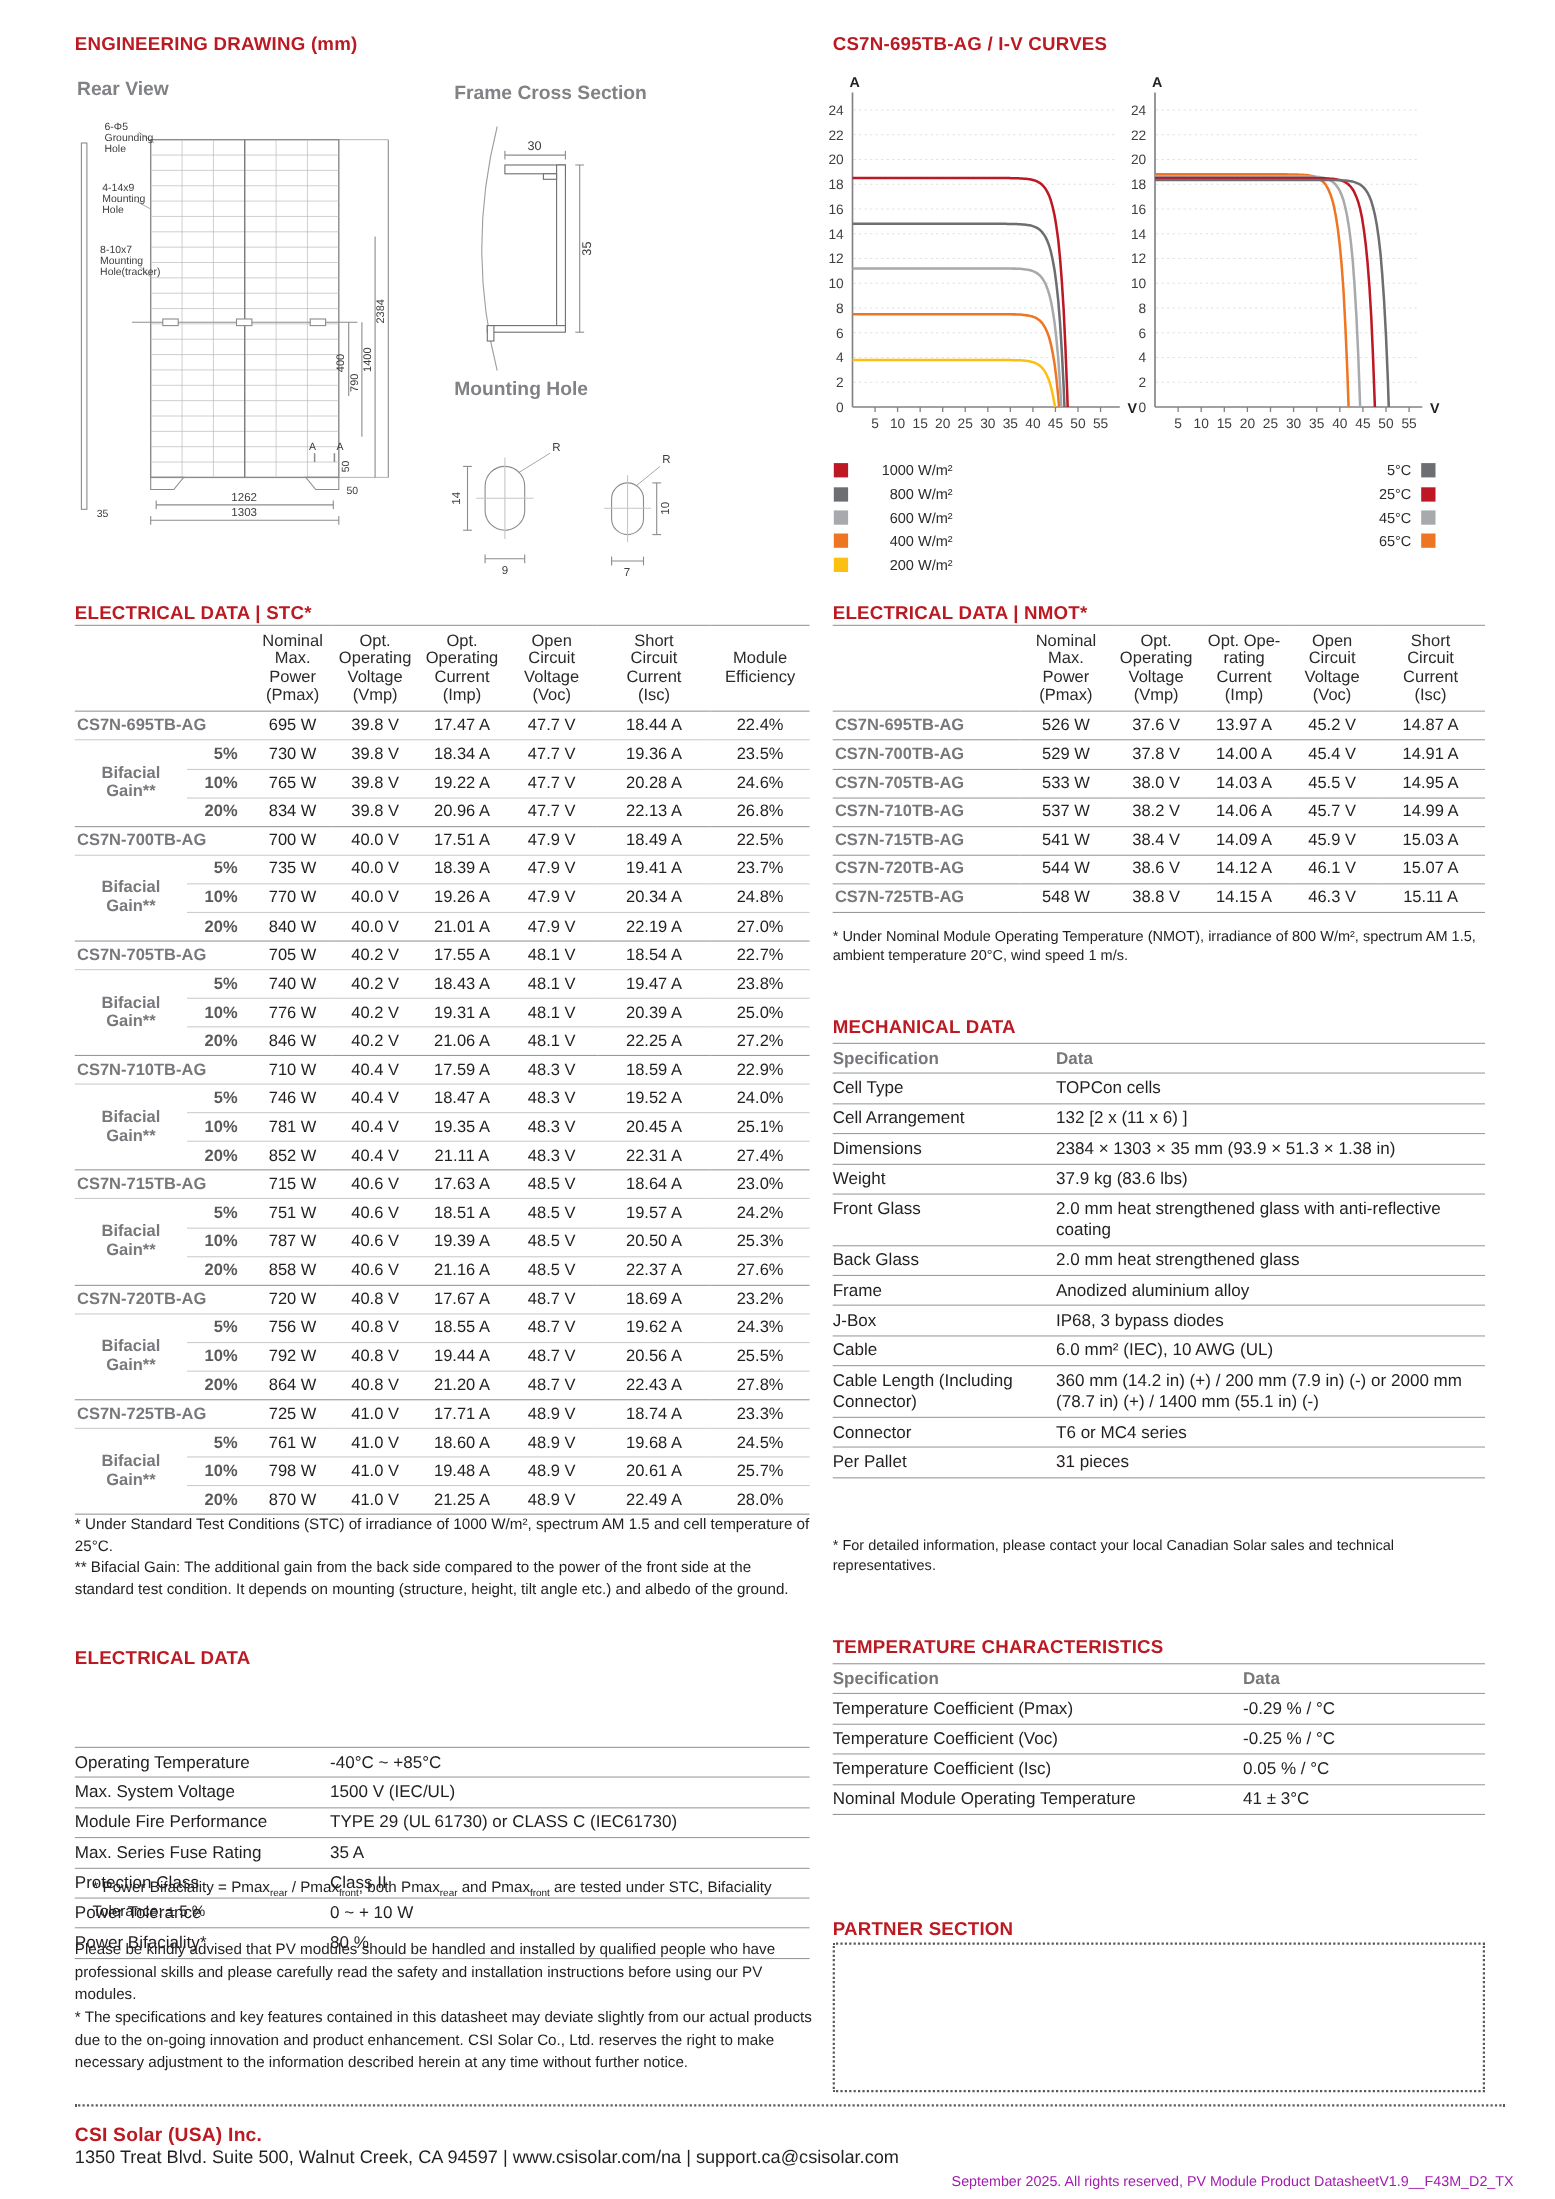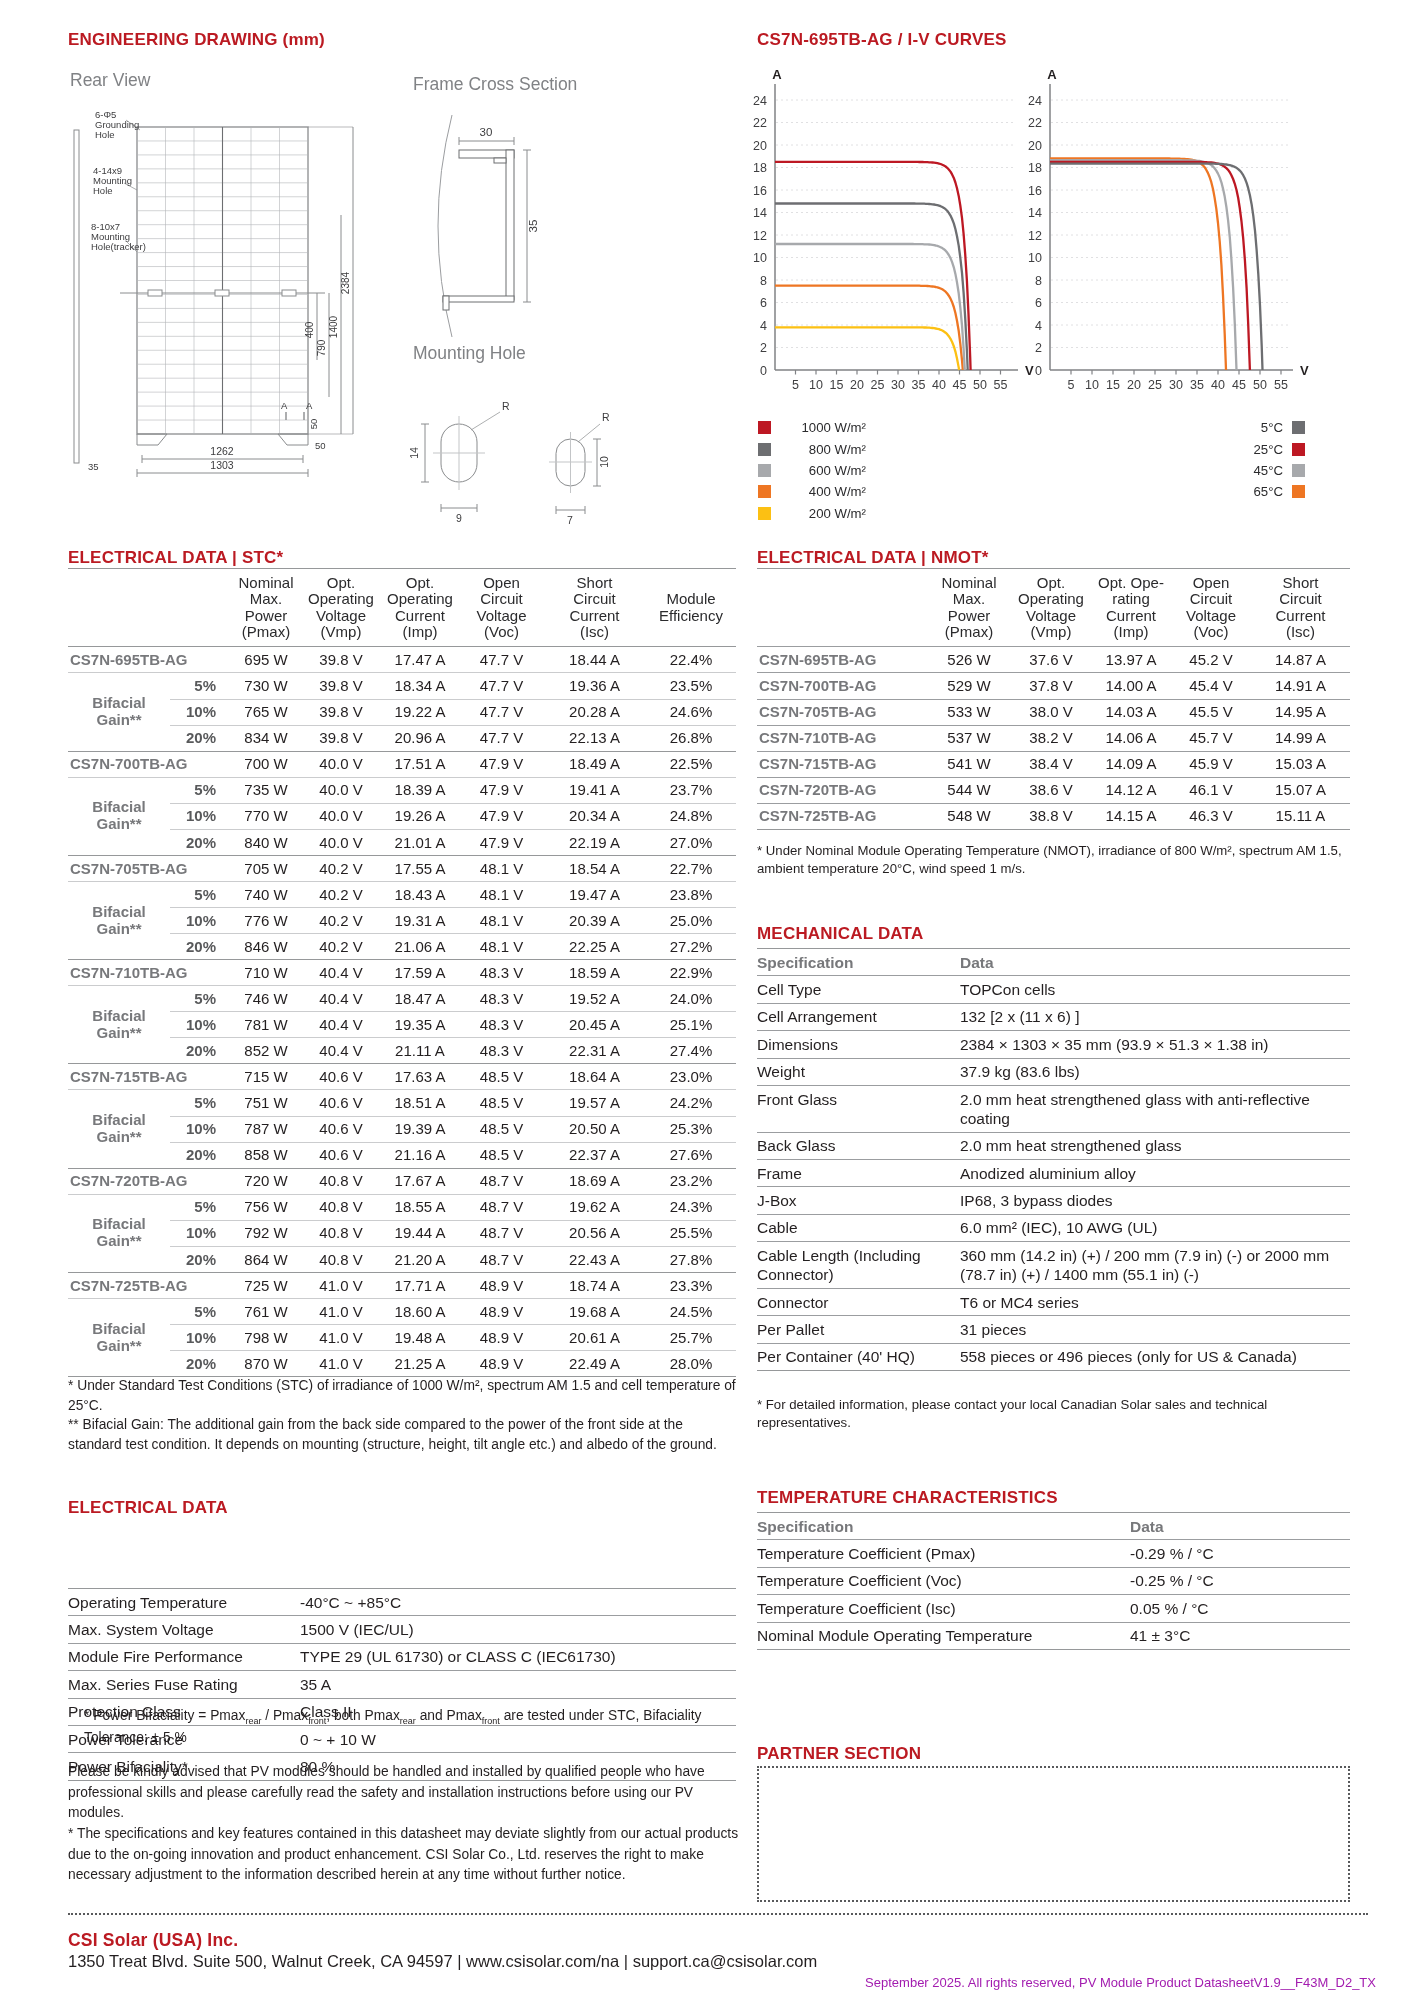--- a/index.html
+++ b/index.html
@@ -1,20 +1,20 @@
 <!DOCTYPE html>
 <html><head>
 <meta charset="utf-8">
 <style>
   html,body{margin:0;padding:0;background:#ffffff;}
   .page{position:relative;width:1414px;height:1999px;background:#fff;
         font-family:"Liberation Sans",sans-serif;color:#231f20;overflow:hidden;}
   .abs{position:absolute;}
   .red-h{color:#bb1a22;font-weight:bold;font-size:17px;letter-spacing:.2px;}
-  .gray-h{color:#808285;font-weight:normal;font-size:17.5px;}
+  .gray-h{color:#808285;font-weight:bold;font-size:17.5px;}
   
   table.t{border-collapse:collapse;table-layout:fixed;font-size:15px;color:#231f20;}
   table.t td{padding:3.7px 0;text-align:center;border-top:1px solid #cbccce;line-height:1.18;
              vertical-align:middle;white-space:nowrap;overflow:hidden;}
   table.stc{width:668px;border-bottom:1.4px solid #96989a;}
   table.stc tr.hdr td{border-top:1.6px solid #96989a;padding:6px 0;color:#2b2b2d;line-height:1.09;}
   table.stc tr.model td{border-top:1.4px solid #96989a;}
   table.stc td.mname{text-align:left;font-weight:bold;color:#77787b;padding-left:2px;}
   table.stc td.glabel{font-weight:bold;color:#77787b;text-align:center;line-height:1.12;}
   table.stc td.gpct{text-align:right;padding-right:14px;font-weight:bold;color:#58595b;}
@@ -768,24 +768,20 @@
             <td>360 mm (14.2 in) (+) / 200 mm (7.9 in) (-) or 2000 mm (78.7 in) (+) / 1400 mm (55.1 in) (-)</td>
           </tr>
           <tr>
             <td class="lbl">Connector</td>
             <td>T6 or MC4 series</td>
           </tr>
           <tr>
             <td class="lbl">Per Pallet</td>
             <td>31 pieces</td>
           </tr>
-          <tr>
-            <td class="lbl">Per Container (40' HQ)</td>
-            <td>558 pieces or 496 pieces (only for US &amp; Canada)</td>
-          </tr>
         </tbody>
       </table>
     </div>
   <div class="abs fnote-sm" style="left:757px;top:1396px;width:593px;">* For detailed information, please contact your local Canadian Solar sales and technical representatives.</div>
 
   <div class="abs red-h" style="left:68px;top:1498px;">ELECTRICAL DATA</div>
   <div class="abs" id="elec-table" style="left:68px;top:1588px;width:668px;">
       <table class="pairs" style="width:668px">
         <colgroup>
           <col style="width:232px">

